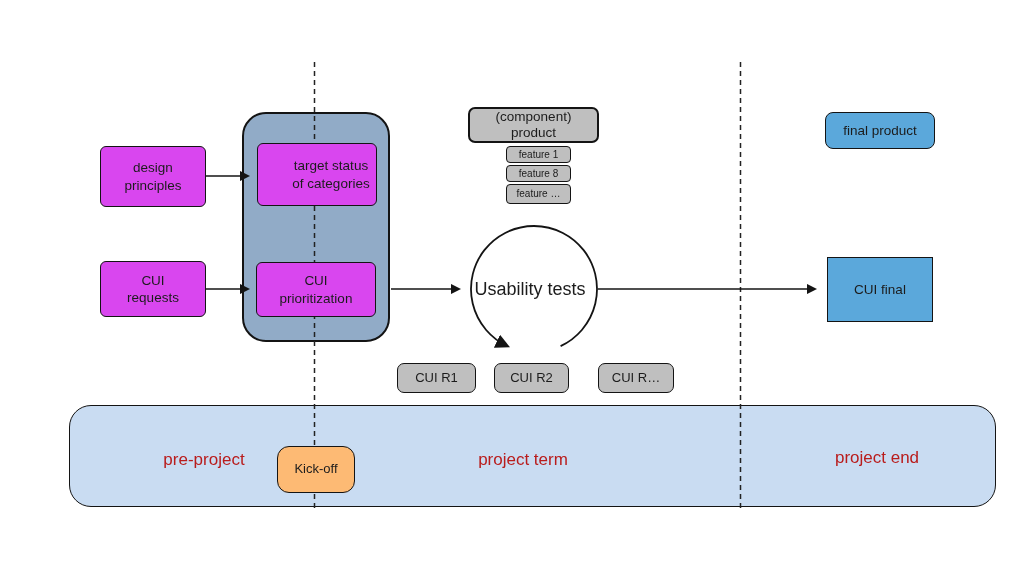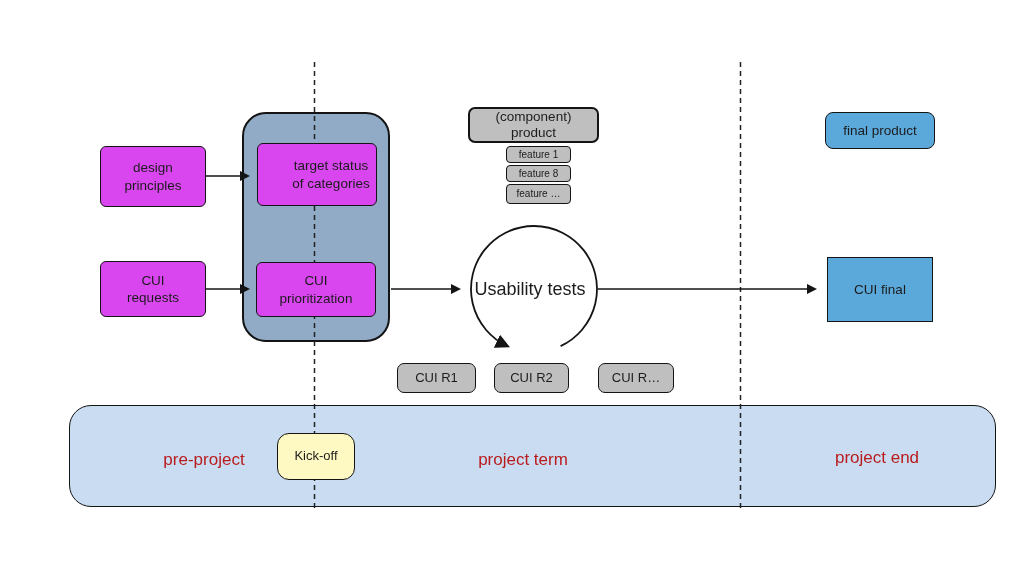--- a/index.html
+++ b/index.html
@@ -16,21 +16,21 @@
     position:absolute;box-sizing:border-box;
     border:1.5px solid #141414;
     display:flex;align-items:center;justify-content:center;
     text-align:center;white-space:pre-line;
     font-size:13.5px;line-height:1.28;color:#1c1c1c;
     z-index:3;
   }
   .white{background:#d946ef;border-radius:6px;}
   .gray{background:#bfbfbf;}
   .sky{background:#5ba8db;}
-  .steel{background:#fef9c3;}
+  .steel{background:#fdba74;margin-top:13px;}
 
   .planning-container{
     left:242px;top:112px;width:148px;height:230px;
     background:#91abc7;border:2px solid #141414;border-radius:24px;
     z-index:1;
   }
   .timeline-bar{
     left:69px;top:405px;width:927px;height:102px;
     background:#c9dcf2;border:1.7px solid #141414;border-radius:22px;
     z-index:1;

